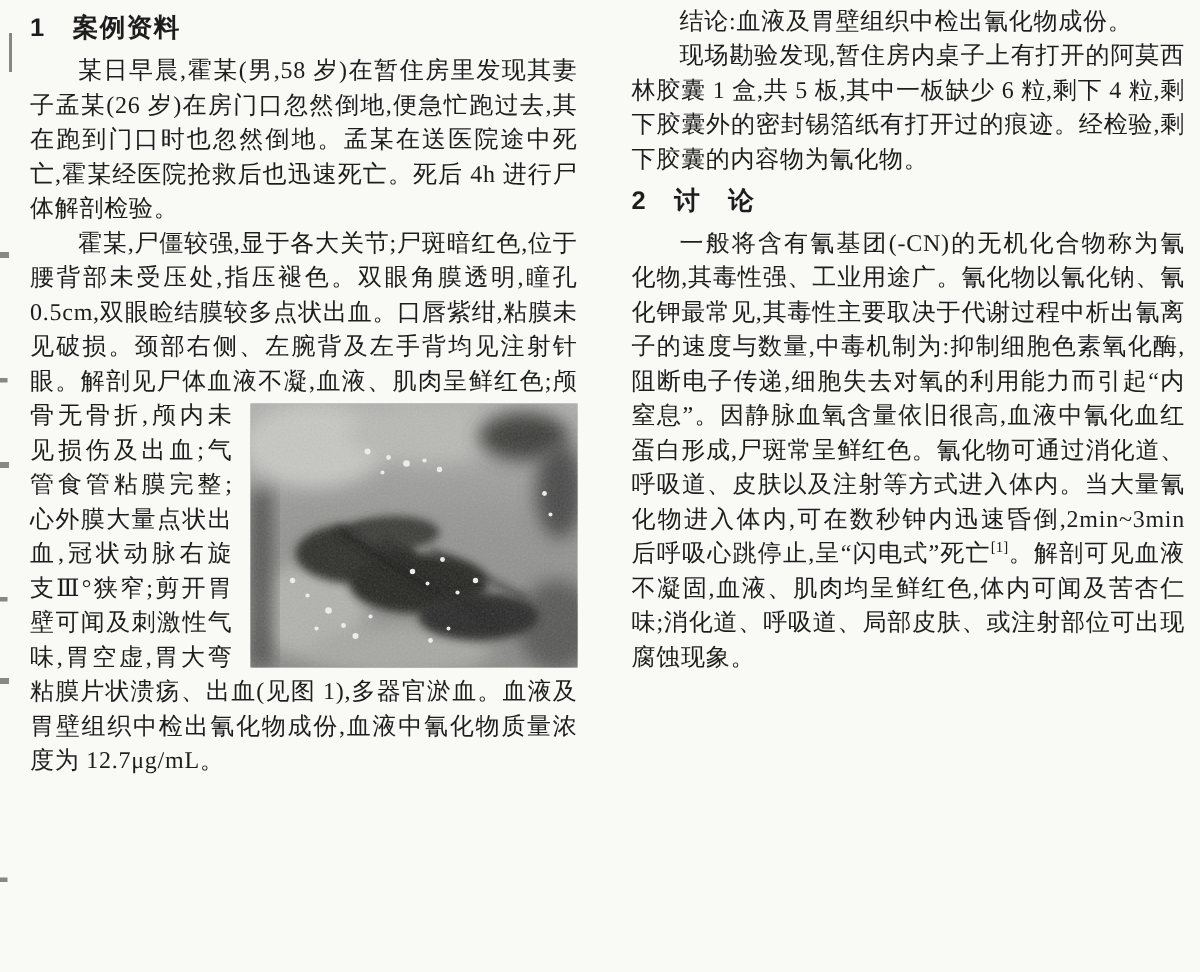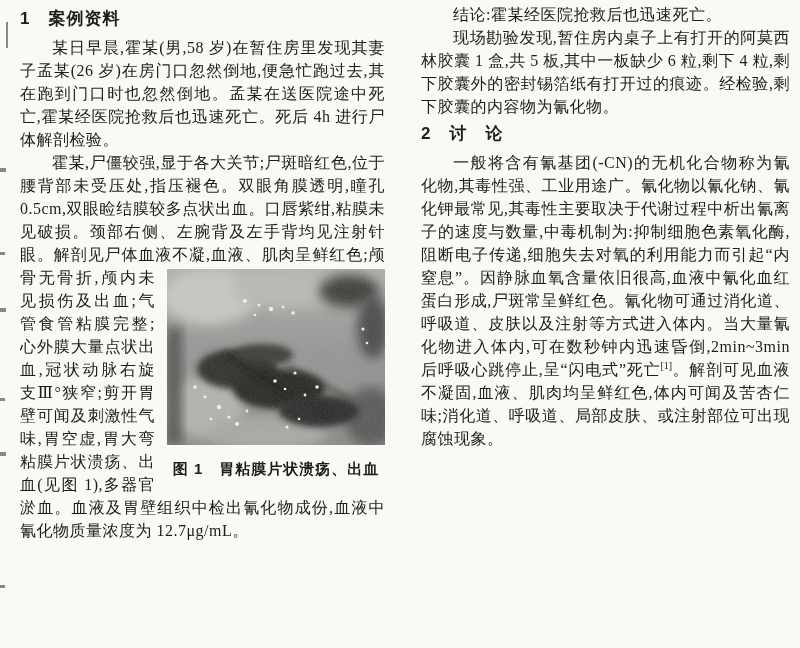--- a/index.html
+++ b/index.html
@@ -115,28 +115,27 @@
               <circle cx="128" cy="104" r="1.6"></circle>
             <circle cx="138" cy="126" r="1.4"></circle>
               <circle cx="150" cy="118" r="1.8"></circle>
             <circle cx="196" cy="60" r="1.6"></circle>
               <circle cx="200" cy="74" r="1.3"></circle>
             <circle cx="120" cy="158" r="1.6"></circle>
               <circle cx="132" cy="150" r="1.3"></circle>
           </g>
           <rect x="0" y="0" width="218" height="176" filter="url(#grain)" opacity="0.18"></rect>
         </svg>
-        <span class="figcaption">图 1　胃粘膜片状溃疡、出血</span>
       </span><span>无骨折,颅内未见损伤及出血;气管食管粘膜完整;心外膜大量点状出血,冠状动脉右旋支Ⅲ°狭窄;剪开胃壁可闻及刺激性气味,胃空虚,胃大弯粘膜片状溃疡、出血(见图 1),多器官淤血。血液及胃壁组织中检出氰化物成份,血液中氰化物质量浓度为 12.7μg/mL。</span></p>
 
   </section>
 
   <section class="col col-right">
 
-    <p class="para"><span>结论:霍某经医院抢救后也迅速死亡。</span></p>
+    <p class="para"><span>结论:血液及胃壁组织中检出氰化物成份。</span></p>
 
     <p class="para"><span>现场勘验发现,暂住房内桌子上有打开的阿莫西林胶囊 1 盒,共 5 板,其中一板缺少 6 粒,剩下 4 粒,剩下胶囊外的密封锡箔纸有打开过的痕迹。经检验,剩下胶囊的内容物为氰化物。</span></p>
 
     <h2 class="sec-head">2　讨　论</h2>
 
     <p class="para"><span>一般将含有氰基团(-CN)的无机化合物称为氰化物,其毒性强、工业用途广。氰化物以氰化钠、氰化钾最常见,其毒性主要取决于代谢过程中析出氰离子的速度与数量,中毒机制为:抑制细胞色素氧化酶,阻断电子传递,细胞失去对氧的利用能力而引起“内窒息”。因静脉血氧含量依旧很高,血液中氰化血红蛋白形成,尸斑常呈鲜红色。氰化物可通过消化道、呼吸道、皮肤以及注射等方式进入体内。当大量氰化物进入体内,可在数秒钟内迅速昏倒,2min~3min 后呼吸心跳停止,呈“闪电式”死亡</span><sup class="ref">[1]</sup><span>。解剖可见血液不凝固,血液、肌肉均呈鲜红色,体内可闻及苦杏仁味;消化道、呼吸道、局部皮肤、或注射部位可出现腐蚀现象。</span></p>
   </section>
 </main>
 
 <div class="edge-mark em1"></div>

